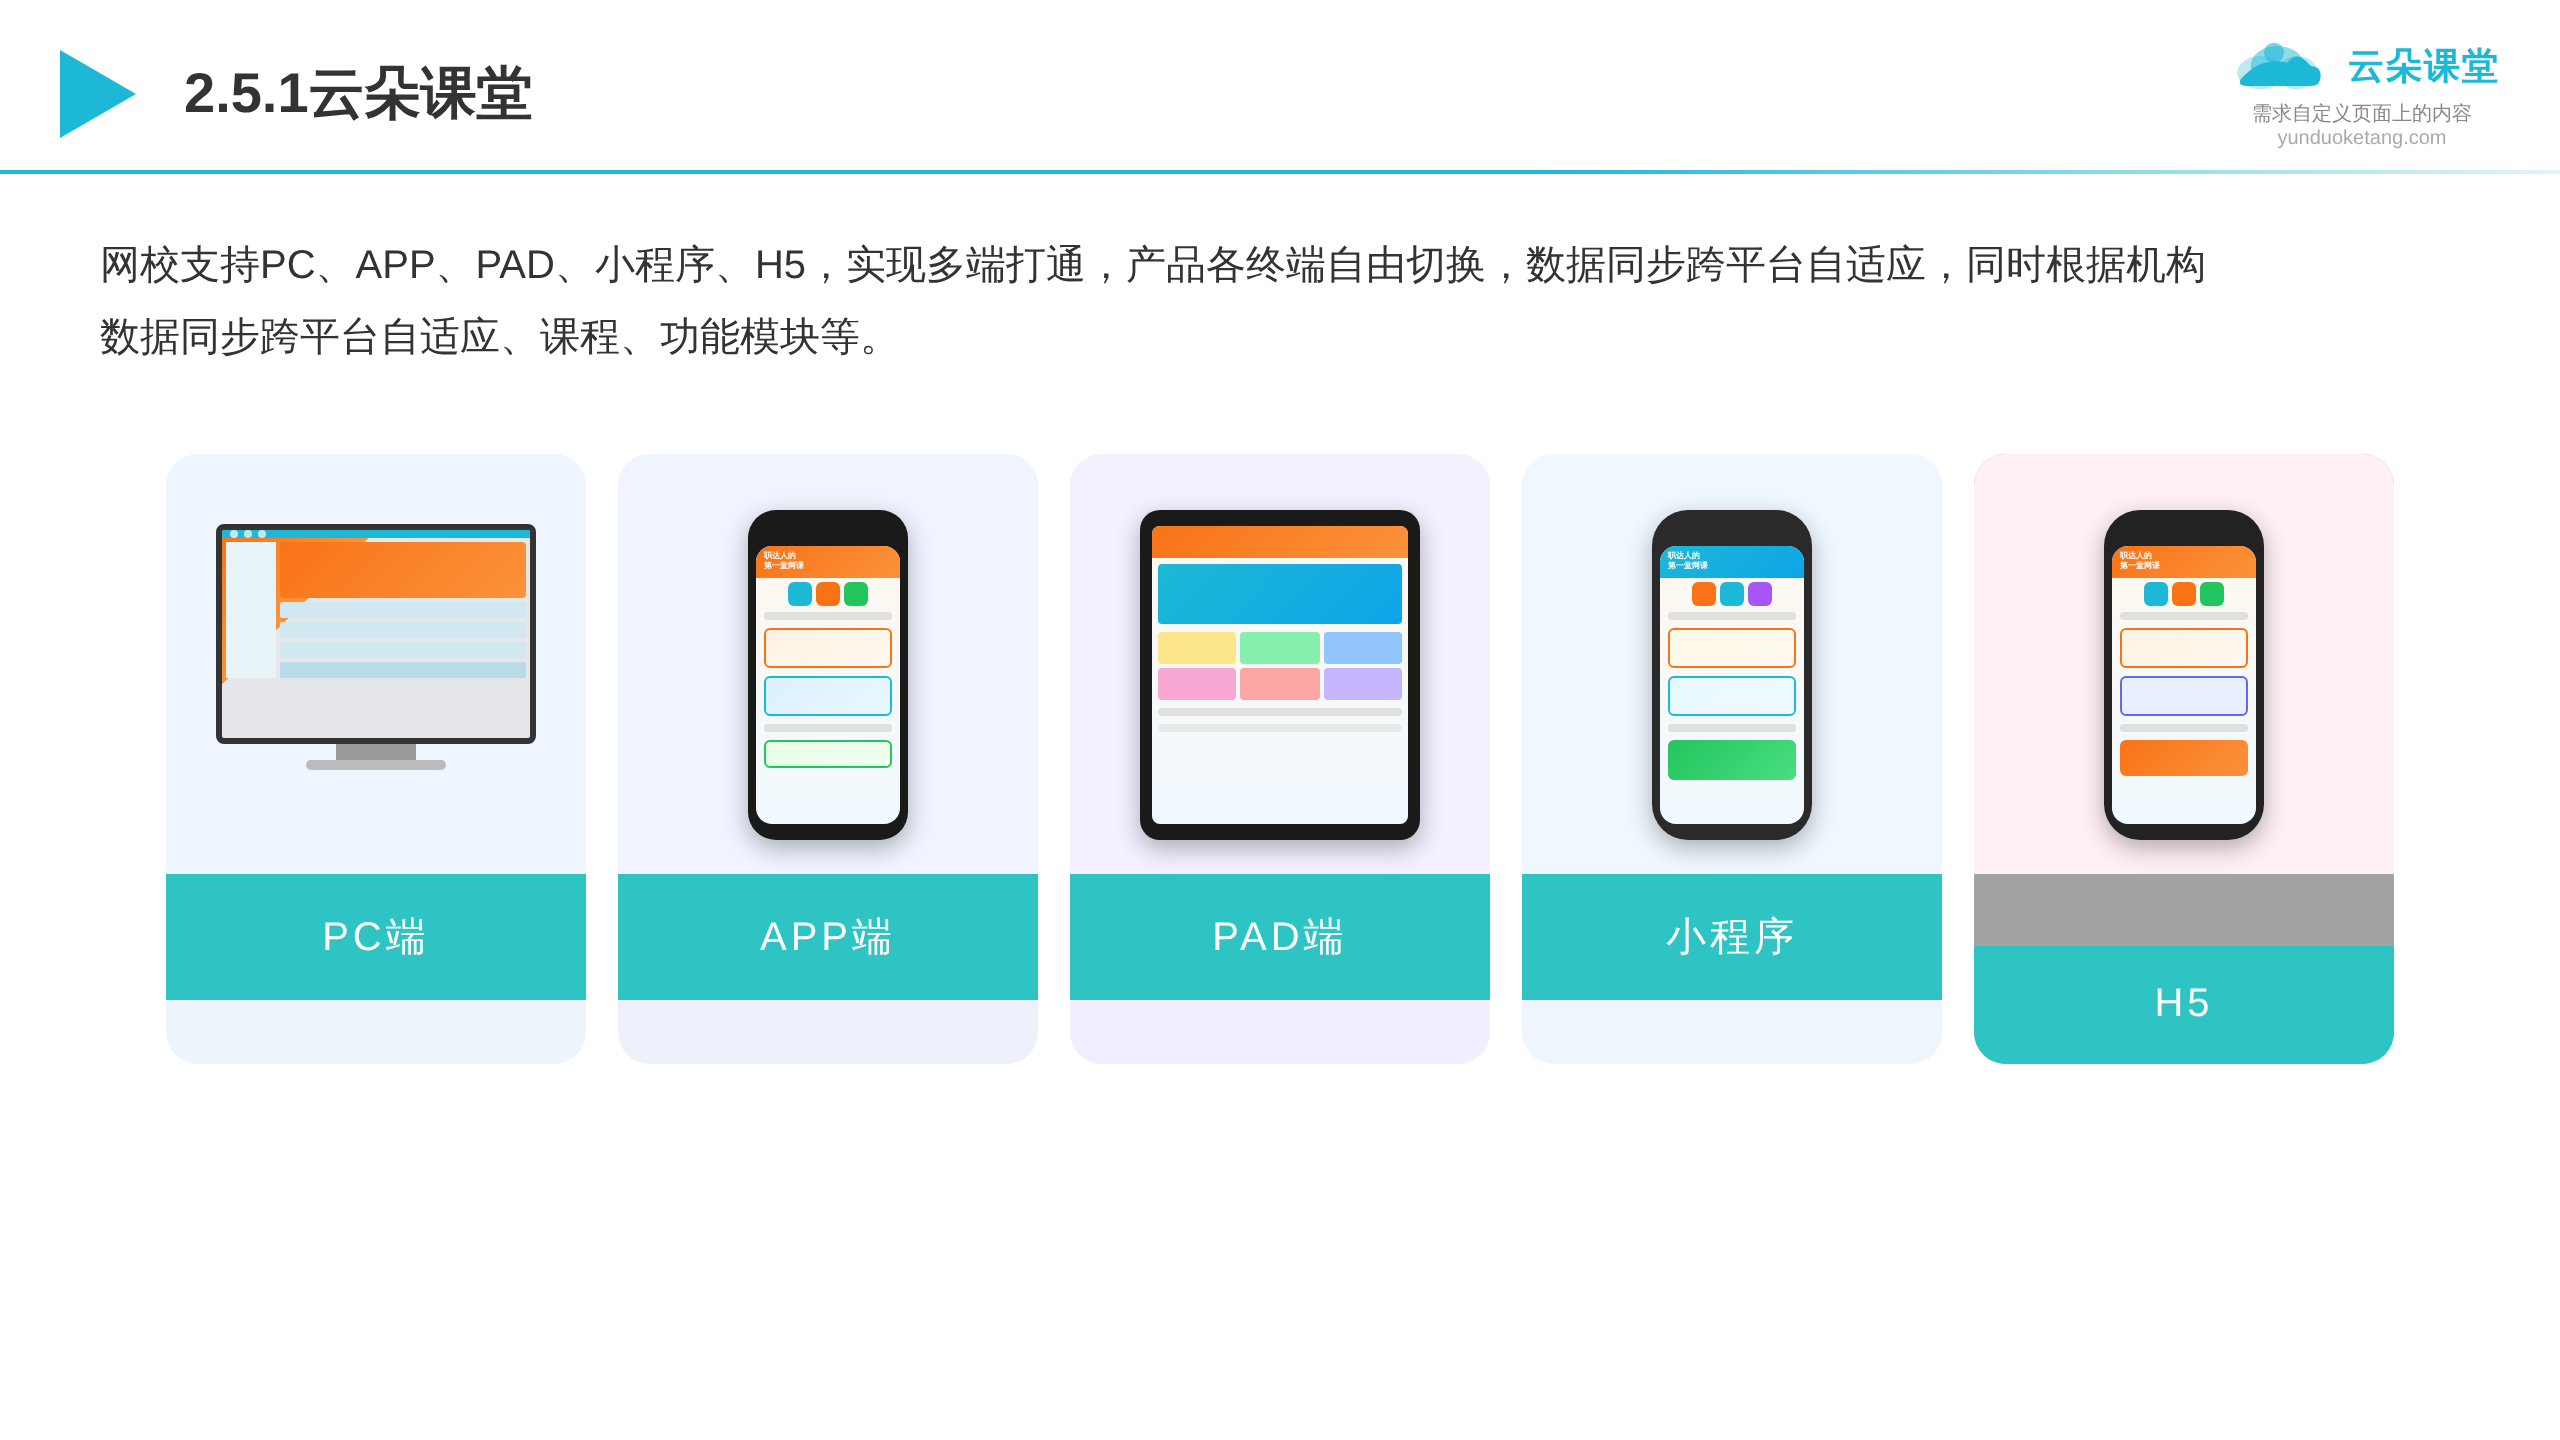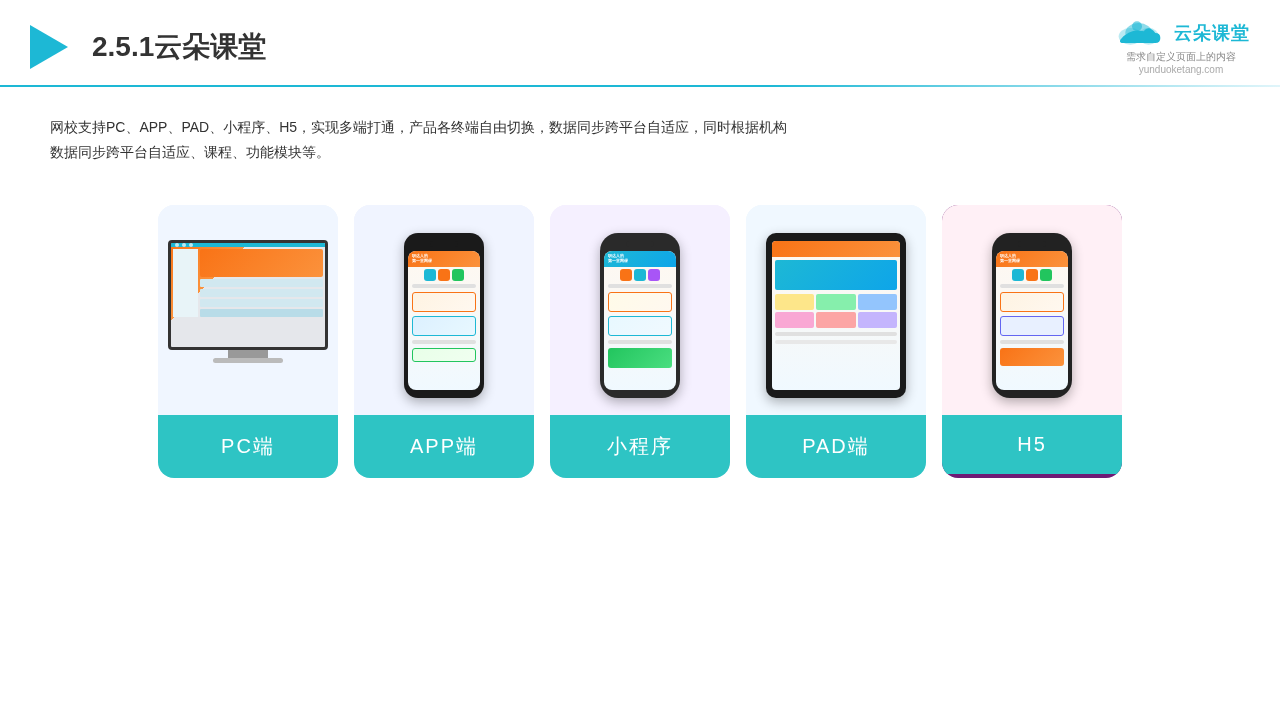--- a/index.html
+++ b/index.html
@@ -72,37 +72,37 @@
     
     .divider {
       height: 2px;
       background: linear-gradient(to right, #1db8d5 60%, #e0f5fa 100%);
       margin: 10px 0 0 0;
     }
 
     
     .description {
       padding: 28px 50px 10px 50px;
-      font-size: 14px;
+      font-size: 20px;
       color: #333;
       line-height: 1.8;
     }
 
     
     .cards-container {
       display: flex;
       gap: 16px;
       padding: 30px 50px 0 50px;
       justify-content: center;
     }
 
     .card {
       background: #f0f6ff;
       border-radius: 16px;
-      width: 180px;
+      width: 210px;
       display: flex;
       flex-direction: column;
       align-items: center;
       overflow: hidden;
       flex-shrink: 0;
     }
 
     .card-image-area {
       width: 100%;
       height: 210px;
@@ -320,21 +320,21 @@
     .card:nth-child(1) .card-image-area { background: #f0f6ff; }
     .card:nth-child(2) .card-image-area { background: #f0f4ff; }
     .card:nth-child(3) .card-image-area { background: #f5f0ff; }
     .card:nth-child(4) .card-image-area { background: #f0f8ff; }
     .card:nth-child(5) .card-image-area { background: #fff0f6; }
 
     .card:nth-child(1) { background: #eef4fc; }
     .card:nth-child(2) { background: #eef0fc; }
     .card:nth-child(3) { background: #f2eeff; }
     .card:nth-child(4) { background: #eef5fc; }
-    .card:nth-child(5) { background: #701a75; }
+    .card:nth-child(5) { background: #a3a3a3; gap: 36px; }
   </style>
 </head>
 <body>
 
 <div class="header">
   <div class="header-left">
     <div class="play-icon"></div>
     <h1 class="title-text">
       <span>2.5.1</span><span>云朵课堂</span>
     </h1>
@@ -411,46 +411,20 @@
             <div class="phone-text-row"></div>
             <div class="phone-card-row"></div>
             <div class="phone-card-row" style="background: linear-gradient(135deg,#dcf0ff,#e8f8ff); border-color:#1db8d5;"></div>
             <div class="phone-text-row"></div>
             <div class="phone-card-row" style="height:14px;background: linear-gradient(135deg,#e8ffe8,#f0fff0); border-color:#22c55e;"></div>
           </div>
         </div>
       </div>
     </div>
     <div class="card-label">APP端</div>
-  </div>
-
-  <div class="card">
-    <div class="card-image-area">
-      <div class="phone-mockup" style="background:#2a2a2a; border-radius:18px;">
-        <div class="phone-notch" style="background:#2a2a2a;"></div>
-        <div class="phone-screen">
-          <div class="phone-header-bar" style="background: linear-gradient(135deg,#1db8d5,#0ea5e9);">
-            <div class="phone-header-text">职达人的<br>第一堂网课</div>
-          </div>
-          <div class="phone-content-area">
-            <div class="phone-icon-row">
-              <div class="phone-icon-dot" style="background:#f97316;"></div>
-              <div class="phone-icon-dot" style="background:#1db8d5;"></div>
-              <div class="phone-icon-dot" style="background:#a855f7;"></div>
-            </div>
-            <div class="phone-text-row"></div>
-            <div class="phone-card-row" style="background: linear-gradient(135deg,#fffbe8,#fff8f0); border-color:#f97316;"></div>
-            <div class="phone-card-row" style="background: linear-gradient(135deg,#e8f8ff,#f0f9ff); border-color:#1db8d5;"></div>
-            <div class="phone-text-row"></div>
-            <div style="height:20px; background:linear-gradient(135deg,#22c55e,#4ade80); border-radius:3px; margin:1px 2px;"></div>
-          </div>
-        </div>
-      </div>
-    </div>
-    <div class="card-label">小程序</div>
   </div>
 
   <div class="card">
     <div class="card-image-area">
       <div class="tablet-mockup">
         <div class="tablet-screen">
           <div class="tablet-header"></div>
           <div class="tablet-content">
             <div class="tablet-banner"></div>
             <div class="tablet-grid">
@@ -465,20 +439,46 @@
             <div style="height:4px; background:#e8e8e8; border-radius:2px;"></div>
           </div>
         </div>
       </div>
     </div>
     <div class="card-label">PAD端</div>
   </div>
 
   <div class="card">
     <div class="card-image-area">
+      <div class="phone-mockup" style="background:#2a2a2a; border-radius:18px;">
+        <div class="phone-notch" style="background:#2a2a2a;"></div>
+        <div class="phone-screen">
+          <div class="phone-header-bar" style="background: linear-gradient(135deg,#1db8d5,#0ea5e9);">
+            <div class="phone-header-text">职达人的<br>第一堂网课</div>
+          </div>
+          <div class="phone-content-area">
+            <div class="phone-icon-row">
+              <div class="phone-icon-dot" style="background:#f97316;"></div>
+              <div class="phone-icon-dot" style="background:#1db8d5;"></div>
+              <div class="phone-icon-dot" style="background:#a855f7;"></div>
+            </div>
+            <div class="phone-text-row"></div>
+            <div class="phone-card-row" style="background: linear-gradient(135deg,#fffbe8,#fff8f0); border-color:#f97316;"></div>
+            <div class="phone-card-row" style="background: linear-gradient(135deg,#e8f8ff,#f0f9ff); border-color:#1db8d5;"></div>
+            <div class="phone-text-row"></div>
+            <div style="height:20px; background:linear-gradient(135deg,#22c55e,#4ade80); border-radius:3px; margin:1px 2px;"></div>
+          </div>
+        </div>
+      </div>
+    </div>
+    <div class="card-label">小程序</div>
+  </div>
+
+  <div class="card">
+    <div class="card-image-area">
       <div class="phone-mockup" style="background:#222; border-radius:18px;">
         <div class="phone-notch" style="background:#222;"></div>
         <div class="phone-screen">
           <div class="phone-header-bar" style="background: linear-gradient(135deg,#f97316,#fb923c);">
             <div class="phone-header-text">职达人的<br>第一堂网课</div>
           </div>
           <div class="phone-content-area">
             <div class="phone-icon-row">
               <div class="phone-icon-dot" style="background:#1db8d5;"></div>
               <div class="phone-icon-dot" style="background:#f97316;"></div>

